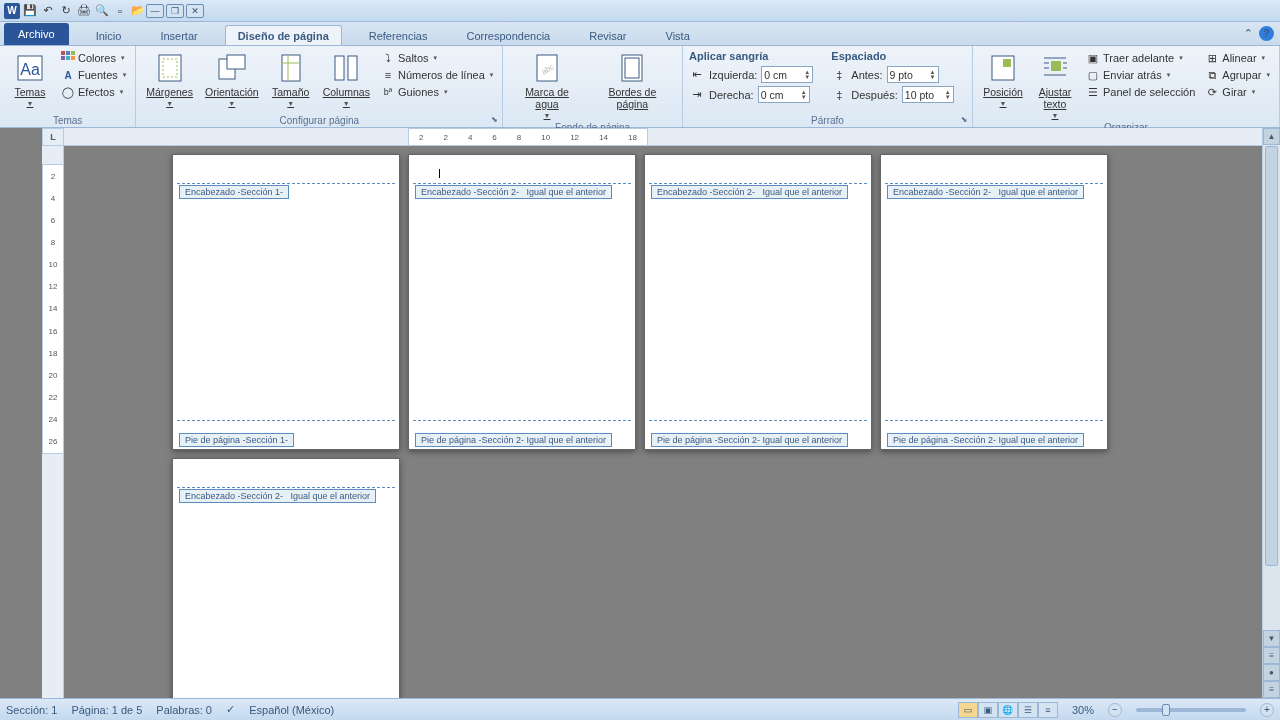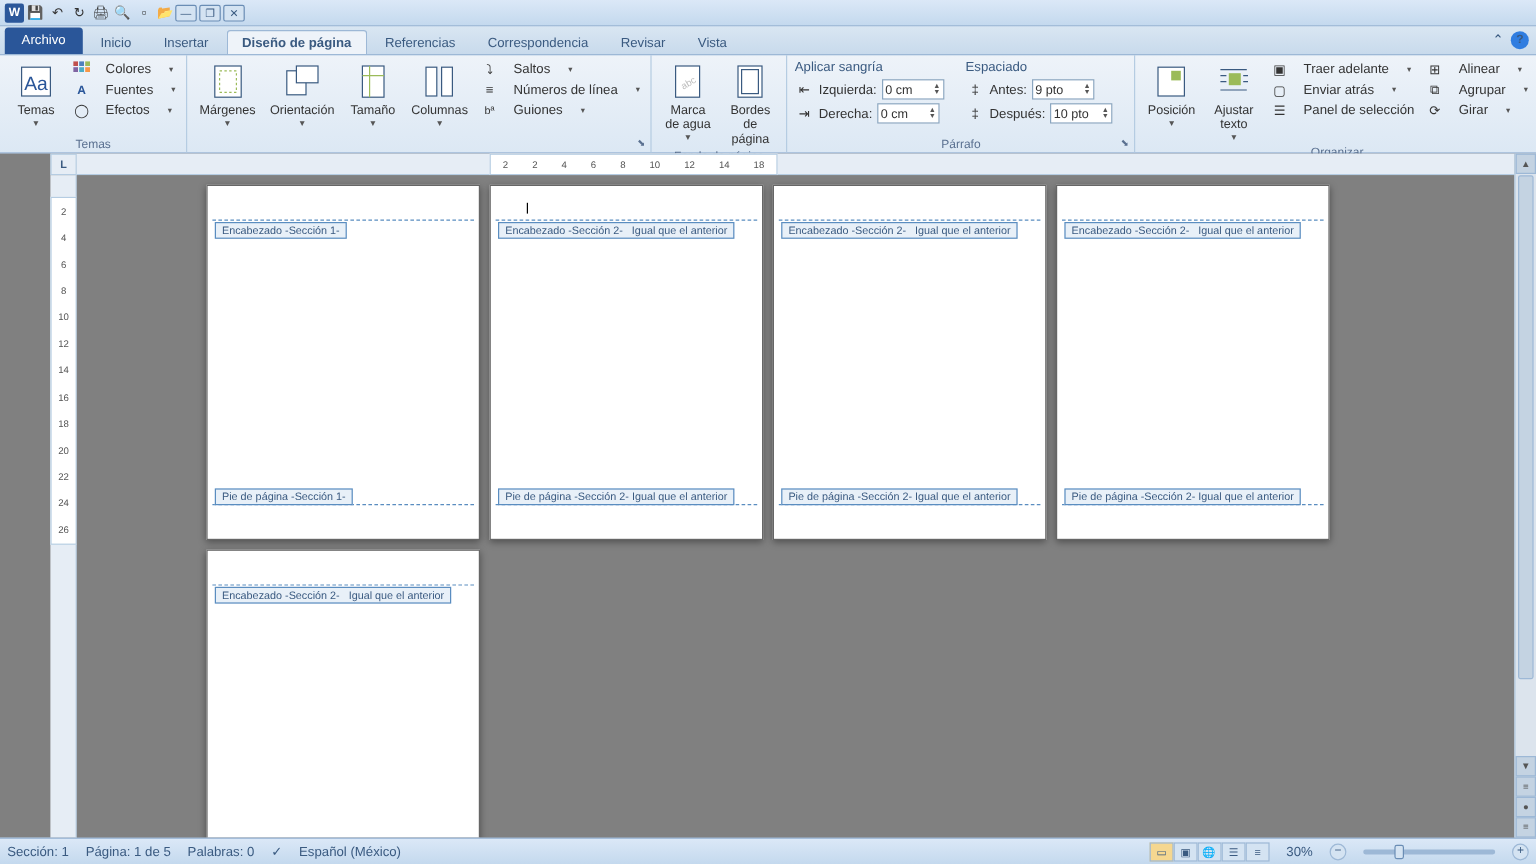--- a/index.html
+++ b/index.html
@@ -9,62 +9,62 @@
 .titlebar { height:22px; background:linear-gradient(#dbe8f7,#c4d9ee); display:flex; align-items:center; padding:0 4px; border-bottom:1px solid #9db8d6; }
 .titlebar .qat { display:flex; align-items:center; gap:2px; }
 .titlebar .qat .ico { width:16px; height:16px; display:flex; align-items:center; justify-content:center; cursor:pointer; border-radius:2px;}
 .app-icon{ width:16px;height:16px;background:#2b579a;color:#fff;font-weight:bold;font-size:10px;display:flex;align-items:center;justify-content:center;border-radius:2px;}
 .titlebar .title { flex:1; text-align:center; color:#3a5a80; font-size:12px; }
 .titlebar .winctrl { display:flex; gap:2px;}
 .titlebar .winctrl div{ width:18px;height:14px;border:1px solid #6a8db5;background:#d4e3f2;display:flex;align-items:center;justify-content:center;cursor:pointer;font-size:9px;color:#3a5a80;border-radius:2px;}
 
 
 .tabs { height:24px; background:linear-gradient(#d9e6f2,#c8daec); display:flex; align-items:flex-end; padding-left:4px; border-bottom:1px solid #9db8d6; position:relative;}
-.tab { padding:4px 12px 3px; font-size:11px; color:#3a5a80; cursor:pointer; border-top-left-radius:3px;border-top-right-radius:3px; margin-right:3px;}
+.tab { padding:4px 12px 3px; font-size:11px; color:#3a5a80; cursor:pointer; border-top-left-radius:3px;border-top-right-radius:3px; margin-right:15px;}
 .tab.file{ background:#2a5699; color:#fff; padding:5px 14px;}
 .tab.active{ background:#eef3f9; border:1px solid #9db8d6; border-bottom:none; color:#3a5a80; font-weight:600;}
 .tabs .help{ position:absolute; right:6px; top:4px; display:flex; gap:6px; align-items:center;}
 .tabs .help span{ cursor:pointer; color:#3a5a80;}
 .help-circle{ width:15px;height:15px;border-radius:50%;background:#307de0;color:#fff;font-size:10px;display:flex;align-items:center;justify-content:center;font-weight:bold;}
 
 
 .ribbon { height:82px; background:linear-gradient(#eef3f9,#dce8f4); border-bottom:1px solid #9db8d6; display:flex; }
 .group{ border-right:1px solid #b5cce2; padding:2px 6px 0; display:flex; flex-direction:column; justify-content:space-between; position:relative;}
 .group-label{ font-size:10px; color:#5a7090; text-align:center; padding:1px 0; white-space:nowrap;}
 .group-body{ flex:1; display:flex; align-items:flex-start; gap:4px; padding-top:2px;}
 .stack{ display:flex; flex-direction:column; gap:1px;}
-.rbtn{ display:flex; align-items:center; gap:13px; padding:1px 3px; cursor:pointer; border-radius:2px; white-space:nowrap; font-size:11px; color:#333;}
+.rbtn{ display:flex; align-items:center; gap:3px; padding:1px 3px; cursor:pointer; border-radius:2px; white-space:nowrap; font-size:11px; color:#333;}
 .rbtn .sq{ width:14px;height:14px;display:inline-flex;align-items:center;justify-content:center;}
 .rbtn .dd{ font-size:7px; color:#555; margin-left:2px;}
-.big{ display:flex; flex-direction:column; align-items:center; gap:2px; padding:2px 4px; cursor:pointer; border-radius:3px; font-size:10.5px; color:#333; text-align:center; min-width:48px;}
+.big{ display:flex; flex-direction:column; align-items:center; gap:2px; padding:2px 4px; cursor:pointer; border-radius:3px; font-size:10.5px; color:#333; text-align:center; min-width:48px;text-decoration:underline;}
 .big .ic{ width:32px;height:32px;display:flex;align-items:center;justify-content:center;}
 .big .dd{ font-size:7px;color:#555;}
 .fieldrow{ display:flex; align-items:center; gap:4px; font-size:11px; color:#333; margin:1px 0;}
 .fieldrow .ic2{ width:16px;height:14px;display:inline-flex;align-items:center;justify-content:center;}
 .spin{ width:52px; height:17px; border:1px solid #8aa6c0; background:#fff; display:flex; align-items:center; justify-content:space-between; padding:0 2px; font-size:10.5px;}
 .spin .ar{ display:flex;flex-direction:column; line-height:5px; font-size:6px; color:#555;}
-.grp-head{ font-size:11px; color:#3a5a80; font-weight:400; padding:0 0 2px;}
+.grp-head{ font-size:11px; color:#3a5a80; font-weight:700; padding:0 0 2px;}
 .dlaunch{ position:absolute; right:2px; bottom:2px; width:12px;height:12px; font-size:8px; color:#5a7090; cursor:pointer; border:1px solid transparent; display:flex;align-items:center;justify-content:center;}
 
 
 .docarea{ position:absolute; top:128px; left:0; right:0; bottom:22px; background:#808080; }
 .corner{ position:absolute; left:42px; top:0; width:22px;height:18px; background:#e6edf5; border:1px solid #b5cce2; display:flex;align-items:center;justify-content:center;font-size:9px;font-weight:bold;color:#3a5a80;}
 .hruler{ position:absolute; left:64px; right:18px; top:0; height:18px; background:#e6edf5; border-bottom:1px solid #b5cce2; }
 .hruler .inner{ position:absolute; left:344px; top:0; height:18px; width:240px; background:#fff; border:1px solid #b5cce2; display:flex; align-items:center; justify-content:space-around; font-size:8px; color:#555;}
 .vruler{ position:absolute; left:42px; top:18px; bottom:0; width:22px; background:#e6edf5; border-right:1px solid #b5cce2;}
 .vruler .inner{ position:absolute; top:18px; left:0; width:22px; height:290px; background:#fff; border:1px solid #b5cce2; display:flex; flex-direction:column; align-items:center; justify-content:space-around; font-size:8px; color:#555;}
 .canvas{ position:absolute; left:64px; right:18px; top:18px; bottom:0; overflow:hidden; background:#808080;}
 .pages{ position:absolute; left:108px; top:8px; display:flex; flex-wrap:wrap; gap:8px; width:960px;}
 .page{ width:228px; height:296px; background:#fff; box-shadow:0 2px 6px rgba(0,0,0,0.4); position:relative; border:1px solid #666;}
 .dashline{ position:absolute; left:4px; right:4px; border-top:1px dashed #5a8dc0;}
 .dashline.top{ top:28px;}
 .dashline.bot{ bottom:28px;}
 .hdrtag,.fttag{ position:absolute; background:#e8f0f8; border:1px solid #5a8dc0; font-size:9px; color:#3a5a80; padding:1px 5px; white-space:nowrap;}
 .hdrtag{ top:30px; left:6px;}
-.fttag{ bottom:42px; left:6px; transform:translateY(100%);}
+.fttag{ bottom:16px; left:6px; transform:translateY(100%);}
 .page5{ height:280px;}
 .cursor{ position:absolute; top:14px; left:30px; width:1px; height:9px; background:#000;}
 .vscroll{ position:absolute; right:0; top:0; bottom:0; width:18px; background:#dce4ed; border-left:1px solid #b5cce2;}
 .vscroll .btn{ height:17px; background:#c4d3e2; border:1px solid #9db8d6; display:flex;align-items:center;justify-content:center;font-size:8px;color:#555;cursor:pointer;}
 .vscroll .thumb{ position:absolute; left:2px; right:2px; top:18px; height:420px; background:#c4d3e2; border:1px solid #9db8d6; border-radius:2px;}
 .vscroll .bot-stack{position:absolute;bottom:0;left:0;right:0;}
 
 
 .status{ position:absolute; left:0; right:0; bottom:0; height:22px; background:linear-gradient(#dbe8f7,#c4d9ee); border-top:1px solid #9db8d6; display:flex; align-items:center; padding:0 6px; font-size:11px; color:#3a5a80; gap:14px;}
 .status .spacer{ flex:1;}
@@ -212,20 +212,21 @@
             <span>Números de línea</span>
             <span class="dd">▾</span>
           </div>
         <div class="rbtn">
             <span class="sq" style="font-size:9px;">bª</span>
             <span>Guiones</span>
             <span class="dd">▾</span>
           </div>
       </div>
     </div>
+    <div class="group-label">Configurar página</div>
     <div class="dlaunch">⬊</div>
   </div>
 
   <div class="group">
     <div class="group-body">
       <div class="big">
           <div class="ic">
             <svg width="26" height="30">
               <rect x="3" y="2" width="20" height="26" fill="#fff" stroke="#3a5a80"></rect>
               <text x="13" y="19" font-size="8" fill="#bbb" text-anchor="middle" transform="rotate(-30 13 15)">abc</text>

